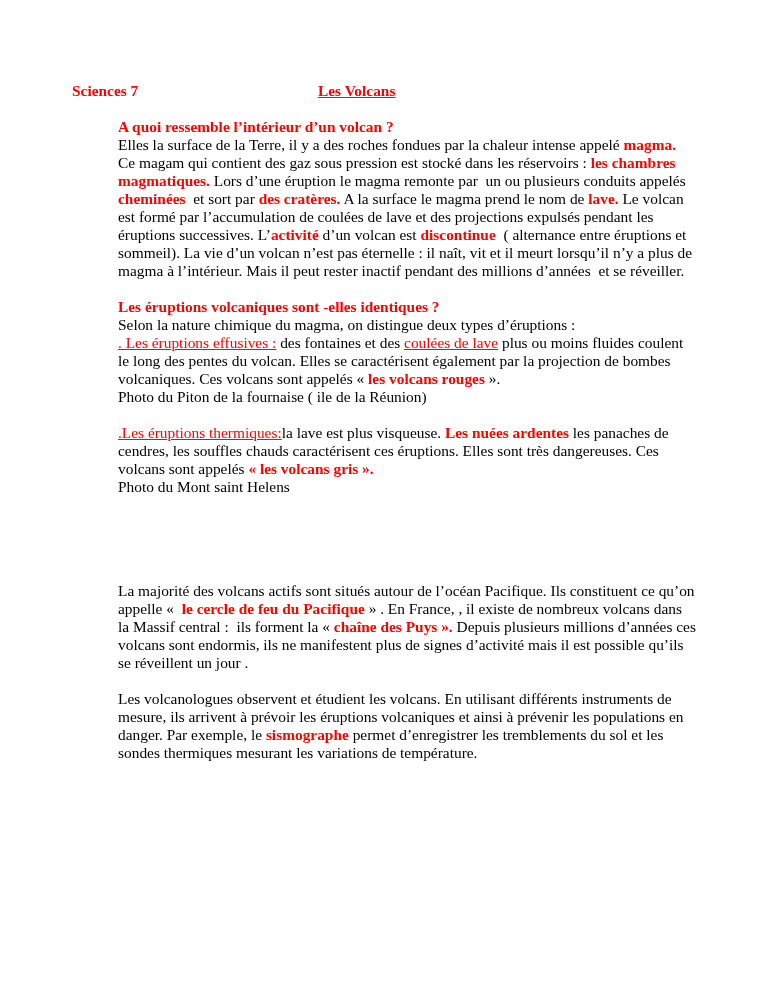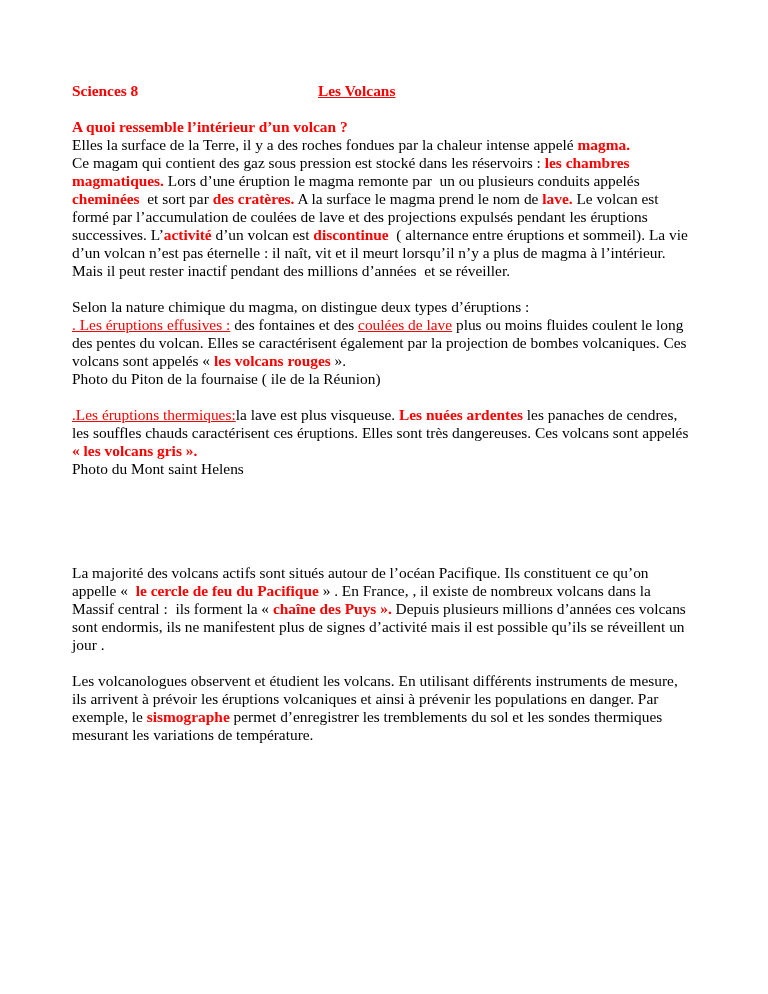--- a/index.html
+++ b/index.html
@@ -25,21 +25,21 @@
   }
   .docheader {
     position: relative;
     height: 18px;
     margin-bottom: 18px;
     font-weight: bold;
     color: var(--accent);
   }
   .doc-course { position: absolute; left: 0; top: 0; }
   .doc-title  { position: absolute; left: 246px; top: 0; text-decoration: underline; }
-  section { margin-bottom: 18px; }
+  section { margin-bottom: 18px; margin-left: 46px; }
   h2 {
     font-size: inherit;
     line-height: inherit;
     font-weight: bold;
     color: var(--accent);
   }
   .para {
     white-space: pre-wrap;
     margin: 0;
   }
@@ -48,31 +48,32 @@
   .seg-r  { color: var(--accent); text-decoration: underline; }
   .seg-rb { color: var(--accent); font-weight: bold; }
   .photo-space { height: 68px; }
 </style>
 </head>
 <body>
 
 <div class="page">
 
   <div class="docheader">
-    <span class="doc-course">Sciences 8</span>
+    <span class="doc-course">Sciences 7</span>
     <span class="doc-title">Les Volcans</span>
   </div>
 
   <section>
     <h2>A quoi ressemble l’intérieur d’un volcan ?</h2>
     <p class="para"><span class="seg-n">Elles la surface de la Terre, il y a des roches fondues par la chaleur intense appelé </span><span class="seg-rb">magma.</span><span class="seg-n">
 Ce magam qui contient des gaz sous pression est stocké dans les réservoirs : </span><span class="seg-rb">les chambres magmatiques.</span><span class="seg-n"> Lors d’une éruption le magma remonte par  un ou plusieurs conduits appelés </span><span class="seg-rb">cheminées</span><span class="seg-n">  et sort par </span><span class="seg-rb">des cratères.</span><span class="seg-n"> A la surface le magma prend le nom de </span><span class="seg-rb">lave.</span><span class="seg-n"> Le volcan est formé par l’accumulation de coulées de lave et des projections expulsés pendant les éruptions successives. L’</span><span class="seg-rb">activité</span><span class="seg-n"> d’un volcan est </span><span class="seg-rb">discontinue</span><span class="seg-n">  ( alternance entre éruptions et sommeil). La vie d’un volcan n’est pas éternelle : il naît, vit et il meurt lorsqu’il n’y a plus de magma à l’intérieur. Mais il peut rester inactif pendant des millions d’années  et se réveiller.</span></p>
   </section>
 
   <section>
+    <h2>Les éruptions volcaniques sont -elles identiques ?</h2>
     <p class="para"><span class="seg-n">Selon la nature chimique du magma, on distingue deux types d’éruptions :
 </span><span class="seg-r">. Les éruptions effusives :</span><span class="seg-n"> des fontaines et des </span><span class="seg-r">coulées de lave</span><span class="seg-n"> plus ou moins fluides coulent le long des pentes du volcan. Elles se caractérisent également par la projection de bombes volcaniques. Ces volcans sont appelés « </span><span class="seg-rb">les volcans rouges</span><span class="seg-n"> ».
 Photo du Piton de la fournaise ( ile de la Réunion)</span></p>
     <p class="para"><span class="seg-r">.Les éruptions thermiques:</span><span class="seg-n">la lave est plus visqueuse. </span><span class="seg-rb">Les nuées ardentes</span><span class="seg-n"> les panaches de cendres, les souffles chauds caractérisent ces éruptions. Elles sont très dangereuses. Ces volcans sont appelés </span><span class="seg-rb">« les volcans gris ».</span><span class="seg-n">
 Photo du Mont saint Helens</span></p>
   </section>
 
   <div class="photo-space"></div>
 
   <section>

